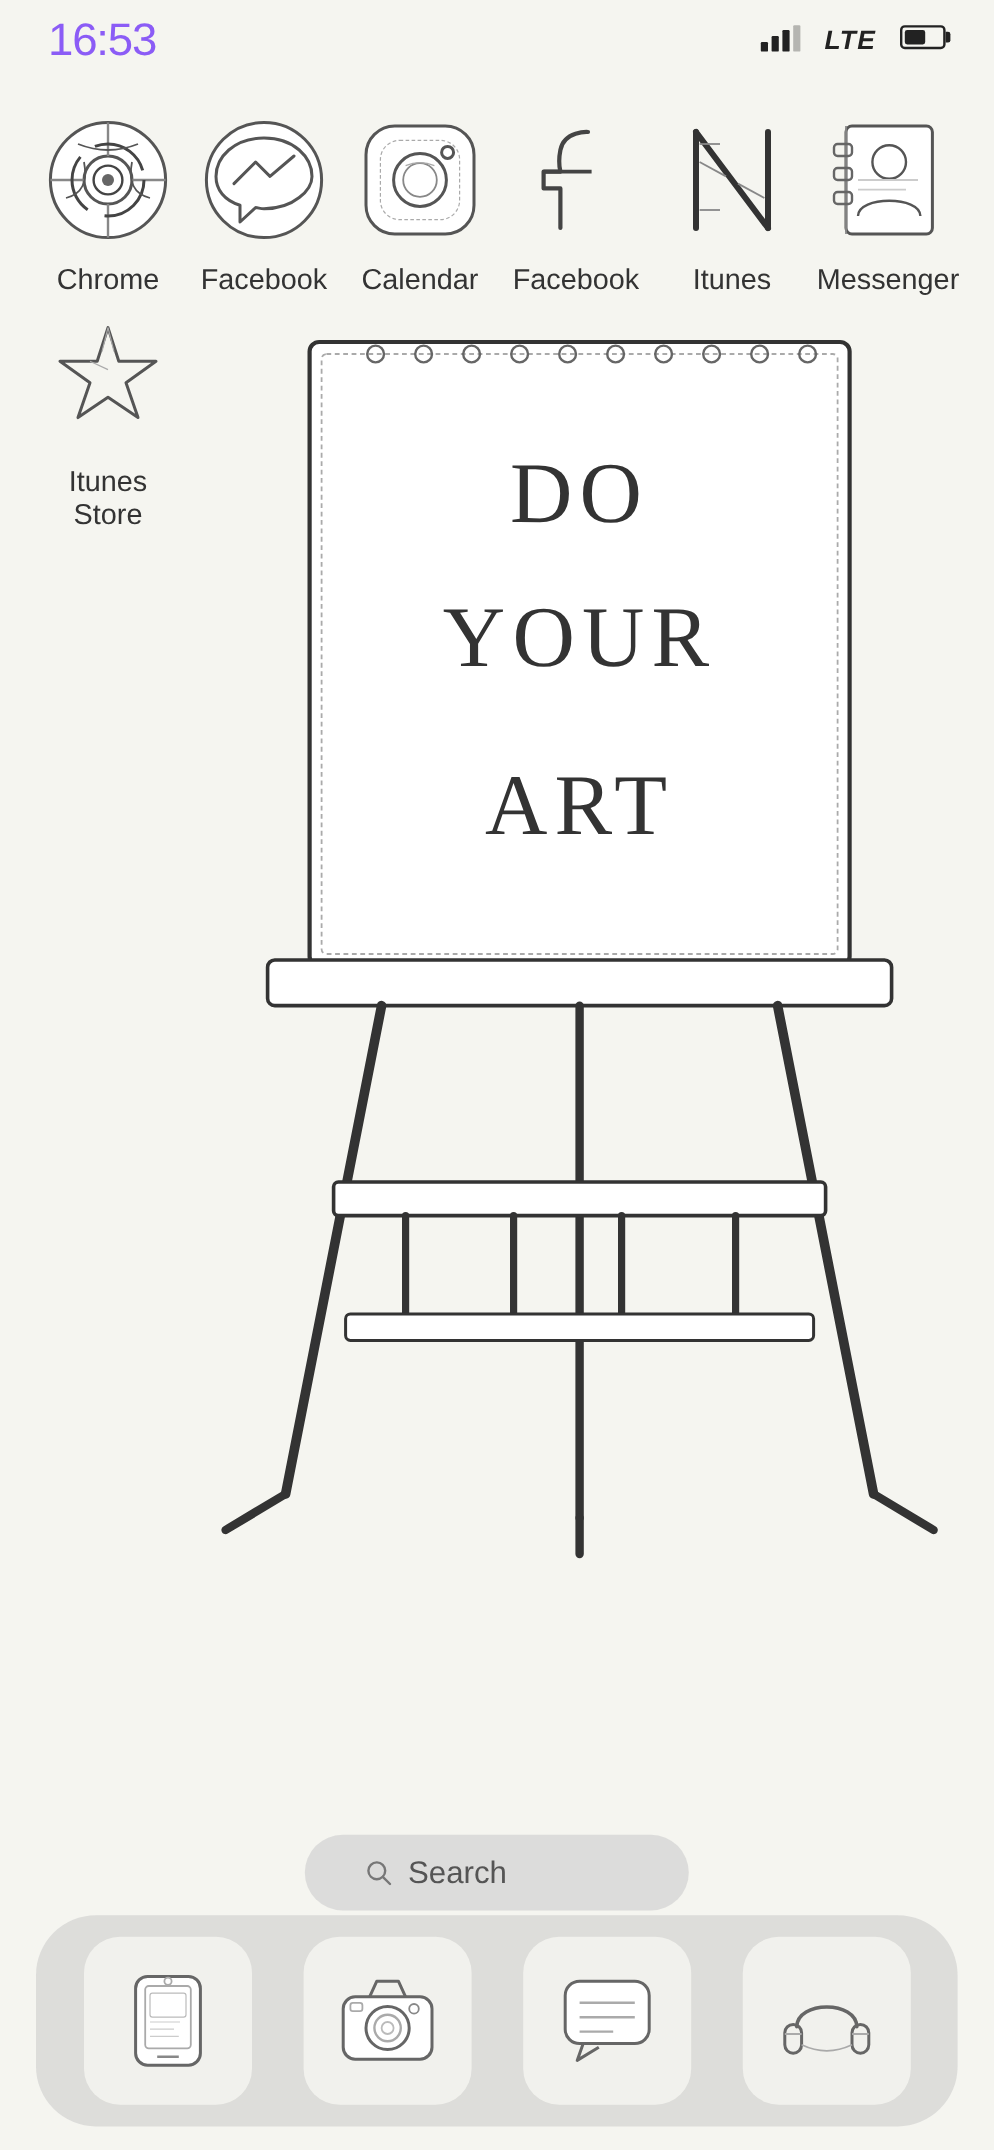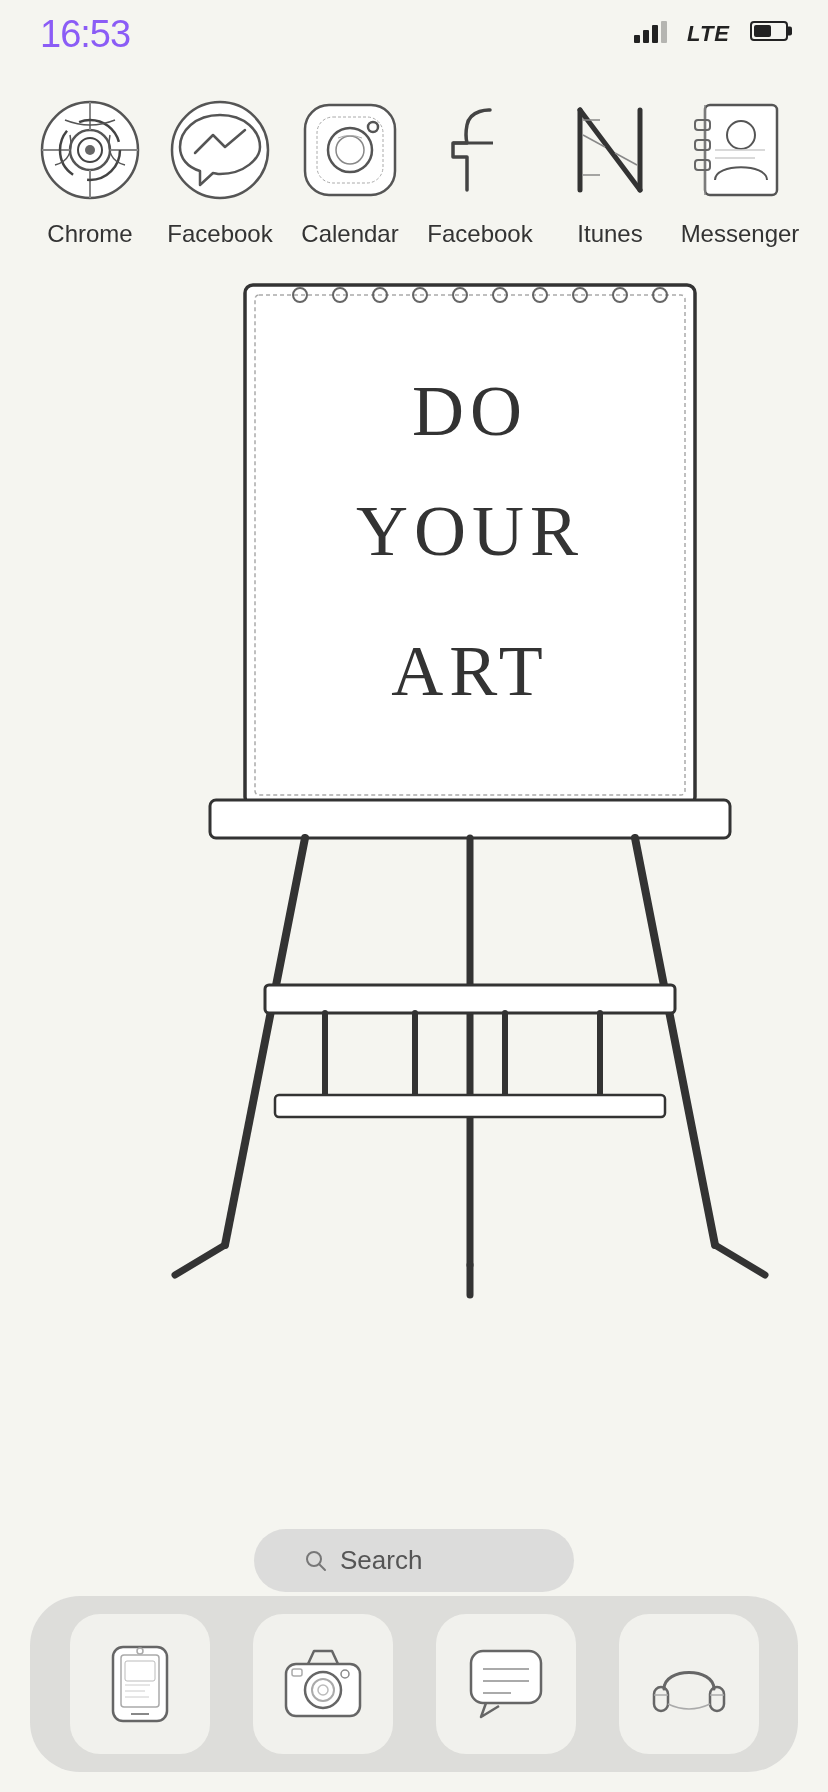--- a/index.html
+++ b/index.html
@@ -124,28 +124,28 @@
     
     .icon-svg {
       width: 110px;
       height: 110px;
     }
 
     
     .wallpaper-area {
       position: absolute;
       top: 250px;
-      left: 120px;
+      left: 108px;
       right: 0;
       width: 700px;
       height: 1100px;
       z-index: 1;
       display: flex;
       align-items: center;
-      justify-content: center;
+      justify-content: flex-end;
     }
 
     .easel-svg {
       width: 650px;
       height: 1050px;
     }
 
     
     .search-bar-container {
       position: absolute;
@@ -363,20 +363,33 @@
 
         <line x1="30" y1="55" x2="80" y2="55" stroke="#ccc" stroke-width="1.5"></line>
         <line x1="30" y1="63" x2="70" y2="63" stroke="#ccc" stroke-width="1.5"></line>
       </svg>
     </div>
     <span class="app-label">Messenger</span>
   </div>
 
 
 
+  <div class="app-icon">
+    <div class="app-icon-img">
+      <svg class="icon-svg" viewBox="0 0 110 110" fill="none" xmlns="http://www.w3.org/2000/svg">
+
+        <path d="M55 10 L64 38 L95 38 L70 56 L80 85 L55 68 L30 85 L40 56 L15 38 L46 38 Z" fill="none" stroke="#555" stroke-width="2.5" stroke-linejoin="round"></path>
+
+        <path d="M55 10 L60 30" stroke="#aaa" stroke-width="1"></path>
+        <path d="M55 10 L50 30" stroke="#aaa" stroke-width="1"></path>
+        <path d="M40 38 L55 45" stroke="#aaa" stroke-width="1"></path>
+      </svg>
+    </div>
+    <span class="app-label">Itunes Store</span>
+  </div>
 
   <div></div>
   <div></div>
   <div></div>
 </div>
 
 <div class="search-bar-container">
   <div class="search-bar">
     <svg width="24" height="24" viewBox="0 0 24 24" fill="none">
       <circle cx="10" cy="10" r="7" stroke="#777" stroke-width="2"></circle>

